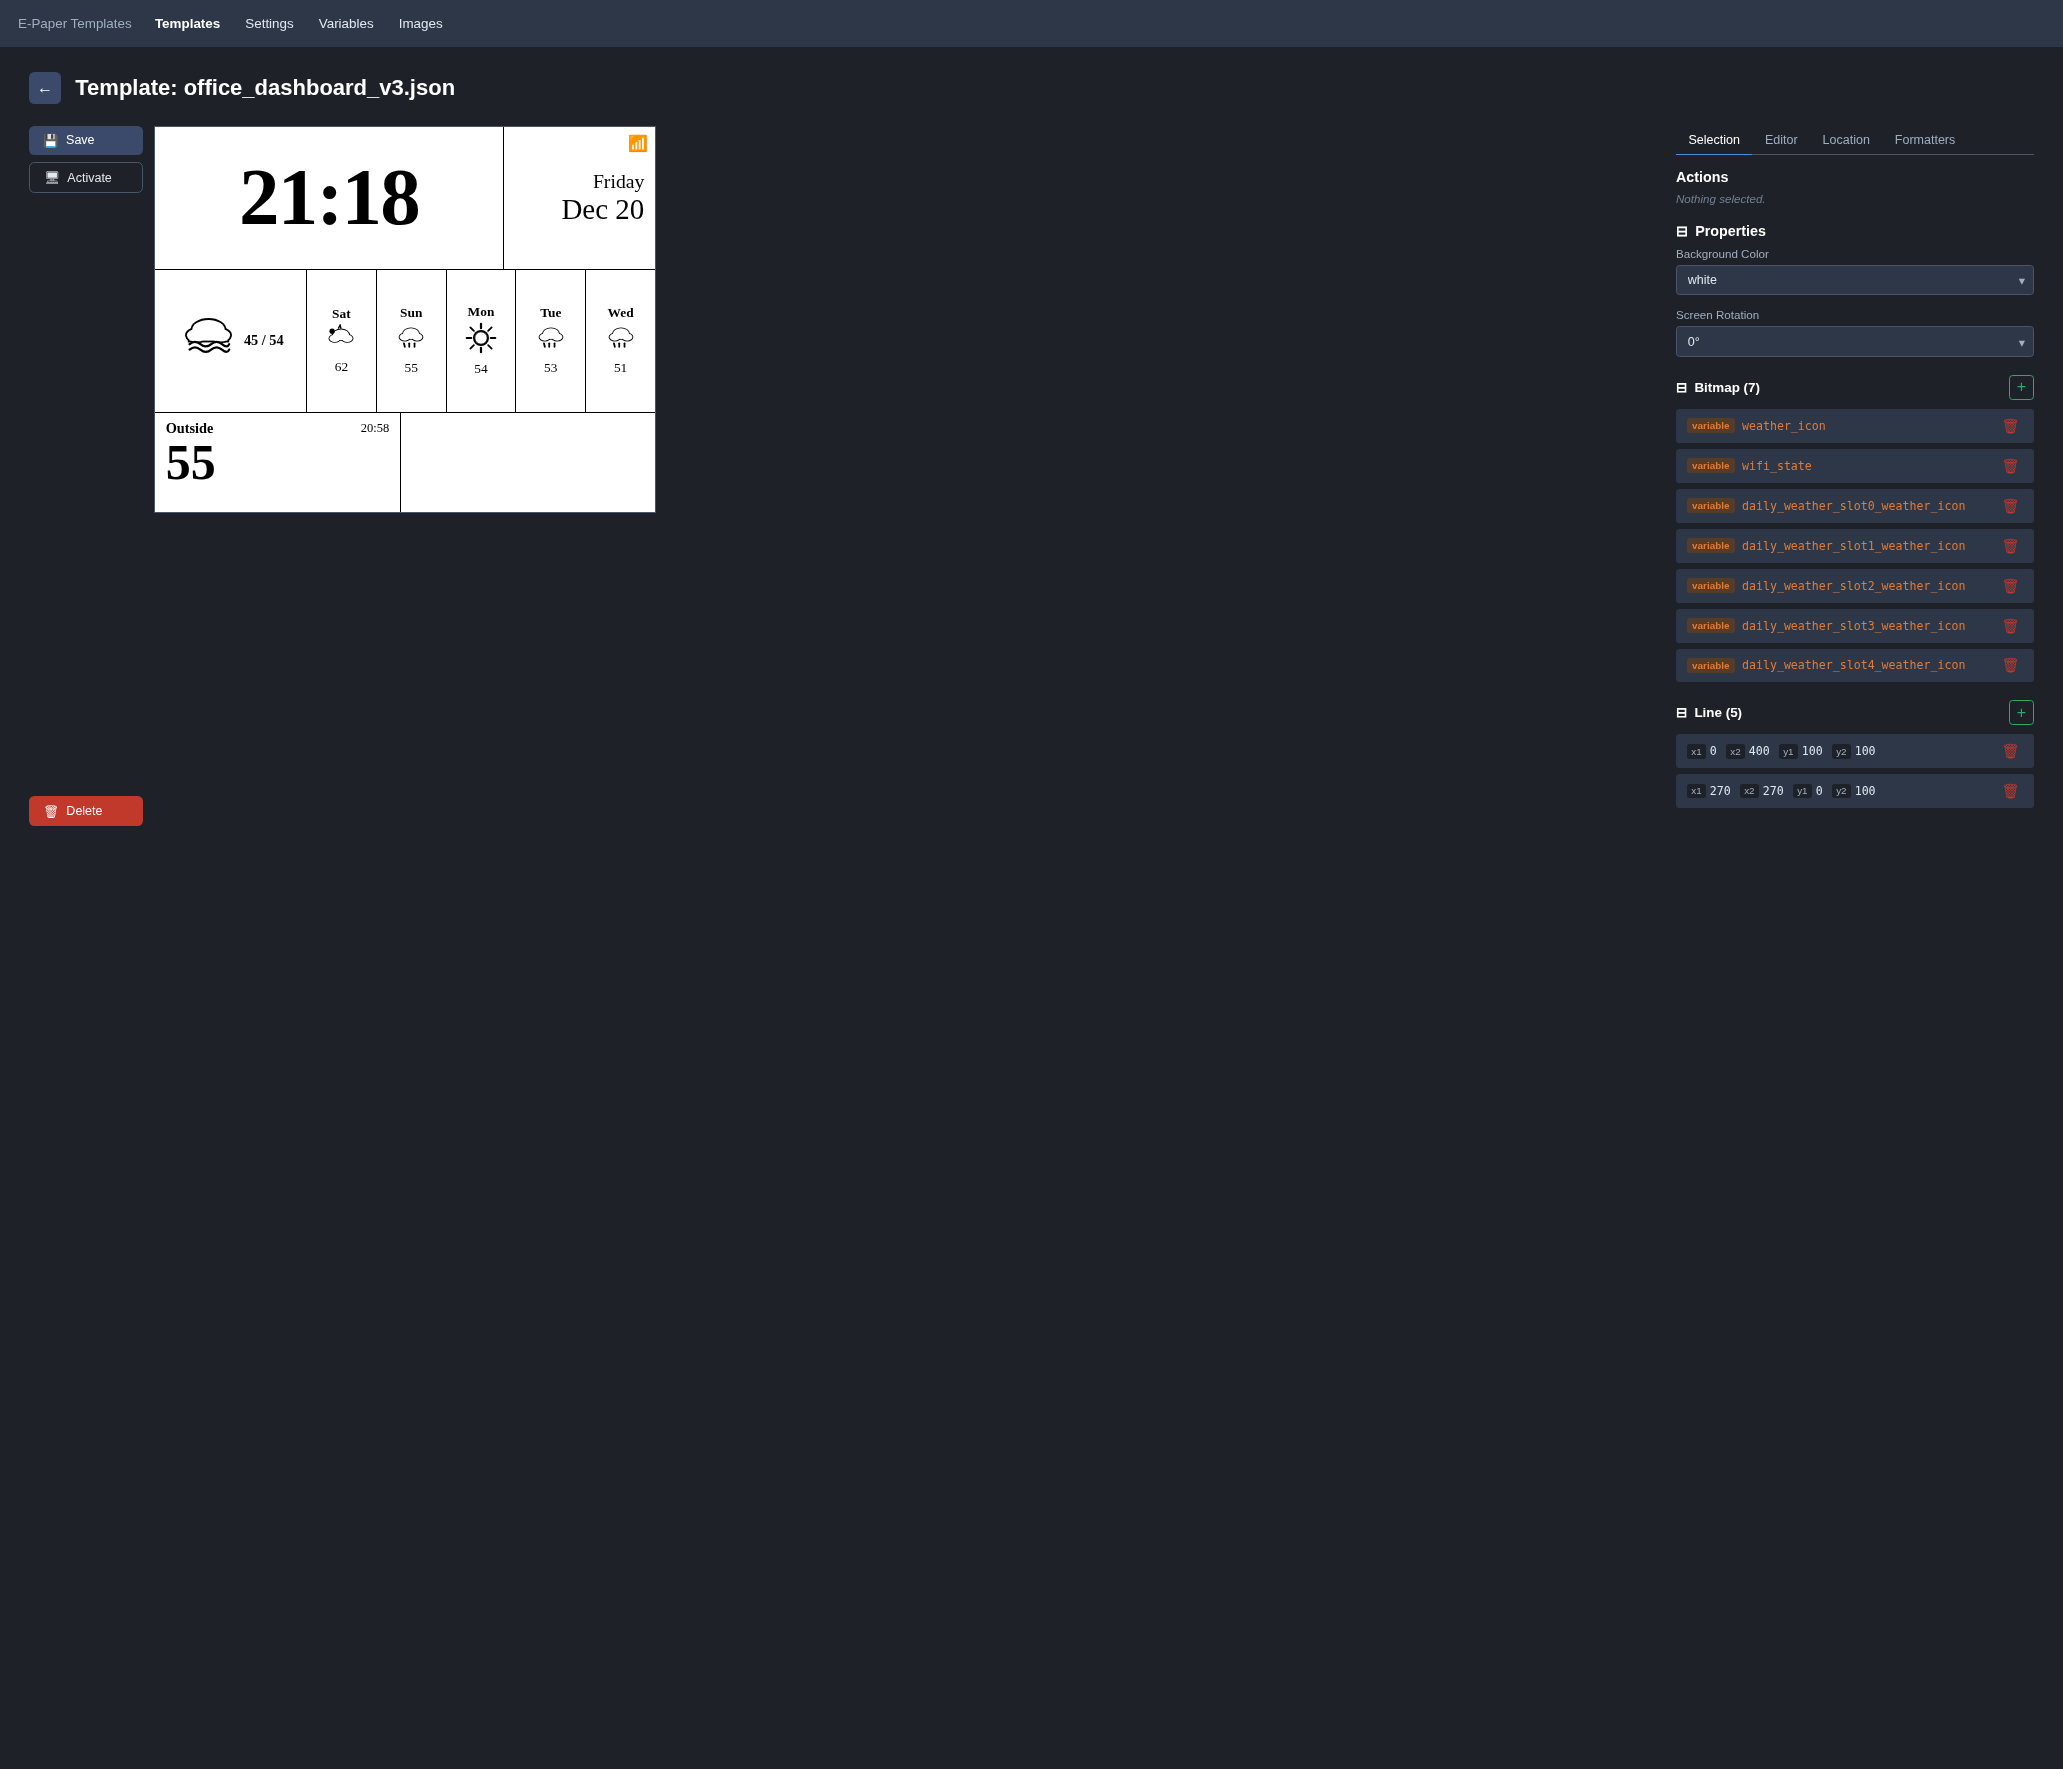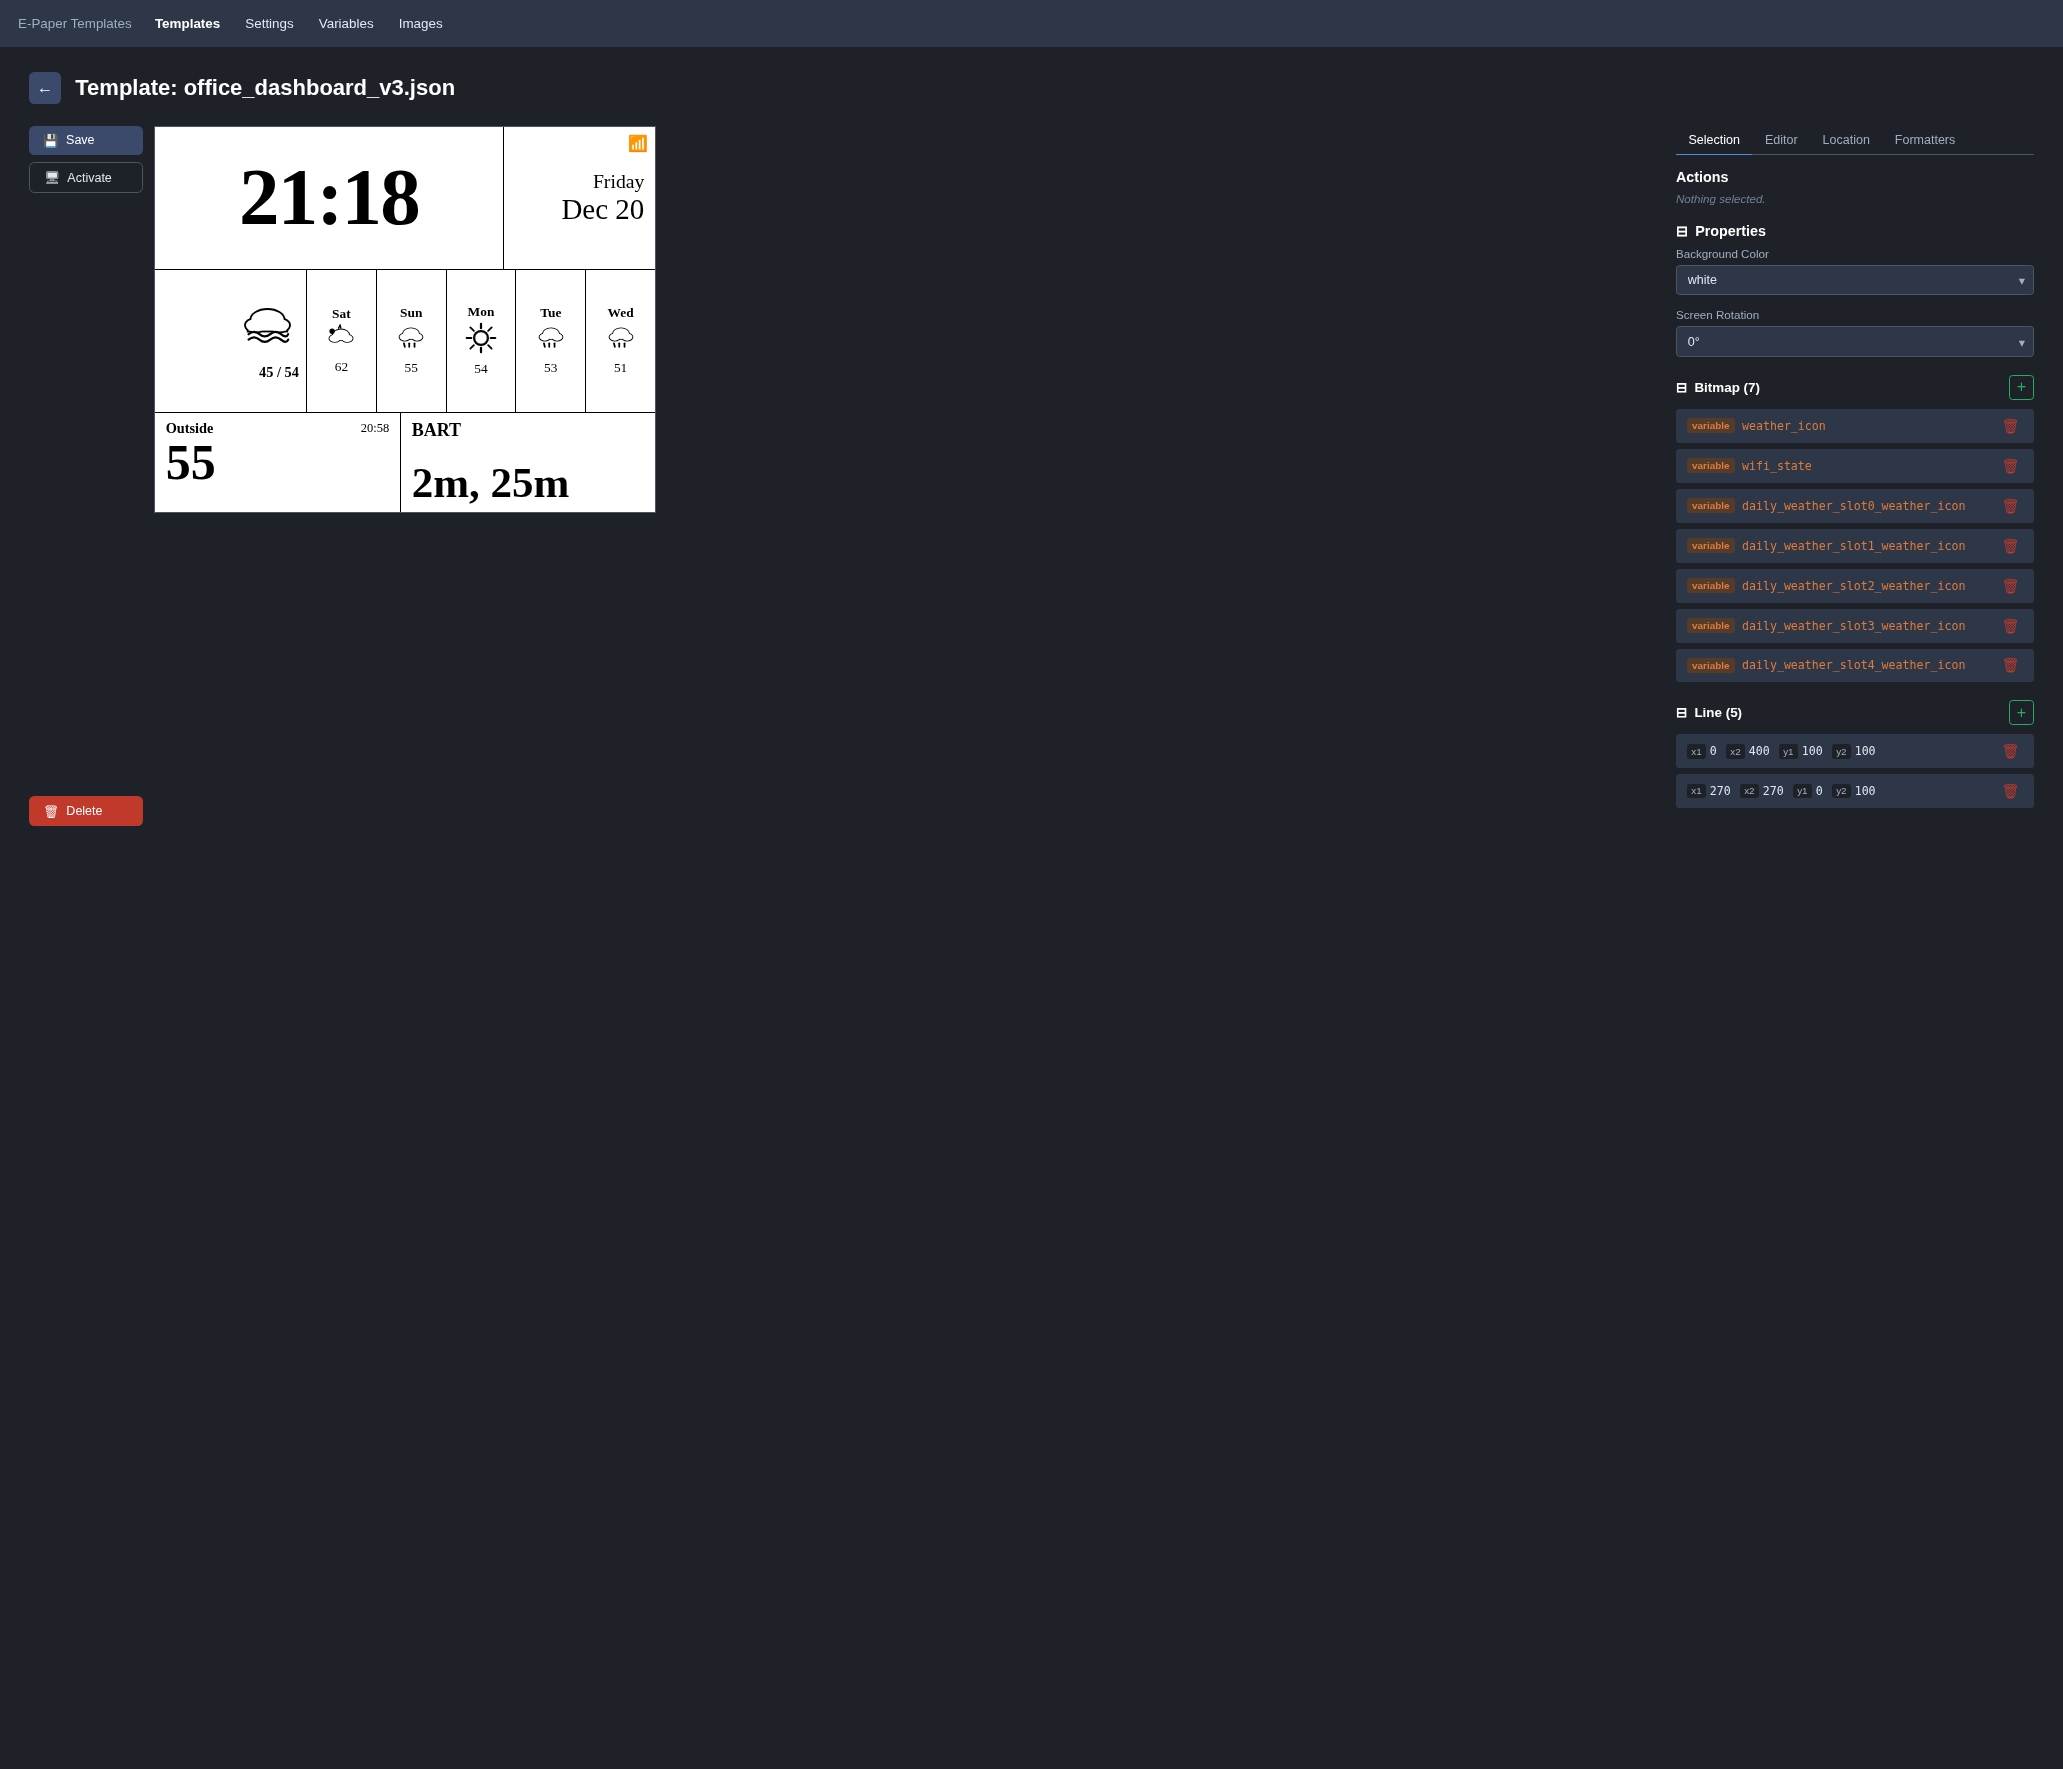--- a/index.html
+++ b/index.html
@@ -42,21 +42,21 @@
     
     .epaper { font-family: serif; }
     .epaper-row1 { display: flex; border-bottom: 1.8px solid #000; height: 143px; }
     .epaper-time { flex: 0 0 349px; display: flex; align-items: center; justify-content: center; font-size: 81px; font-weight: 900; border-right: 1.8px solid #000; letter-spacing: -1.8px; }
     .epaper-date { flex: 1; display: flex; flex-direction: column; align-items: flex-end; justify-content: center; padding: 7.2px 10.7px; position: relative; }
     .epaper-date-day { font-size: 19.7px; font-weight: 400; }
     .epaper-date-date { font-size: 29px; font-weight: 400; }
     .wifi-icon { position: absolute; top: 7.2px; right: 7.2px; font-size: 16px; }
 
     .epaper-row2 { display: flex; border-bottom: 1.8px solid #000; height: 143px; }
-    .epaper-current-weather { flex: 0 0 152px; border-right: 1.8px solid #000; display: flex; flex-direction: column; align-items: flex-end; justify-content: center; padding: 7.2px; gap: 3.6px; }
+    .epaper-current-weather { flex: 0 0 152px; border-right: 1.8px solid #000; display: flex; flex-direction: row; align-items: center; justify-content: center; padding: 7.2px; gap: 3.6px; }
     .weather-icon-large { font-size: 43px; line-height: 1; }
     .weather-temp-range { font-size: 14.3px; font-weight: 700; }
     .epaper-forecast { flex: 1; display: flex; }
     .forecast-day { flex: 1; display: flex; flex-direction: column; align-items: center; justify-content: center; border-right: 0.9px solid #000; gap: 1.8px; }
     .forecast-day:last-child { border-right: none; }
     .forecast-name { font-size: 13.4px; font-weight: 700; }
     .forecast-icon { font-size: 25px; }
     .forecast-temp { font-size: 13.4px; font-weight: 400; }
 
     .epaper-row3 { display: flex; height: 99px; }
@@ -272,24 +272,20 @@
           </div>
 
           <div class="epaper-row3">
             <div class="epaper-outside">
               <div class="outside-header">
                 <span>Outside</span>
                 <span class="outside-time">20:58</span>
               </div>
               <div class="outside-temp">55</div>
             </div>
-            <div class="epaper-bart">
-              <div class="bart-header">BART</div>
-              <div class="bart-times">2m,  25m</div>
-            </div>
           </div>
         </div>
       </div>
     </div>
 
     <div class="right-panel">
 
       <div class="panel-tabs">
         <div class="panel-tab active">Selection</div>
         <div class="panel-tab">Editor</div>

